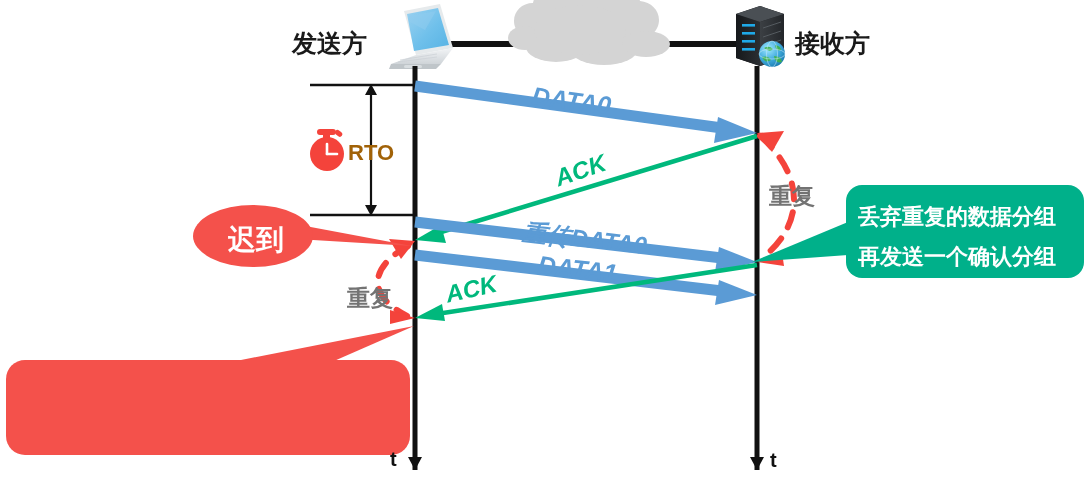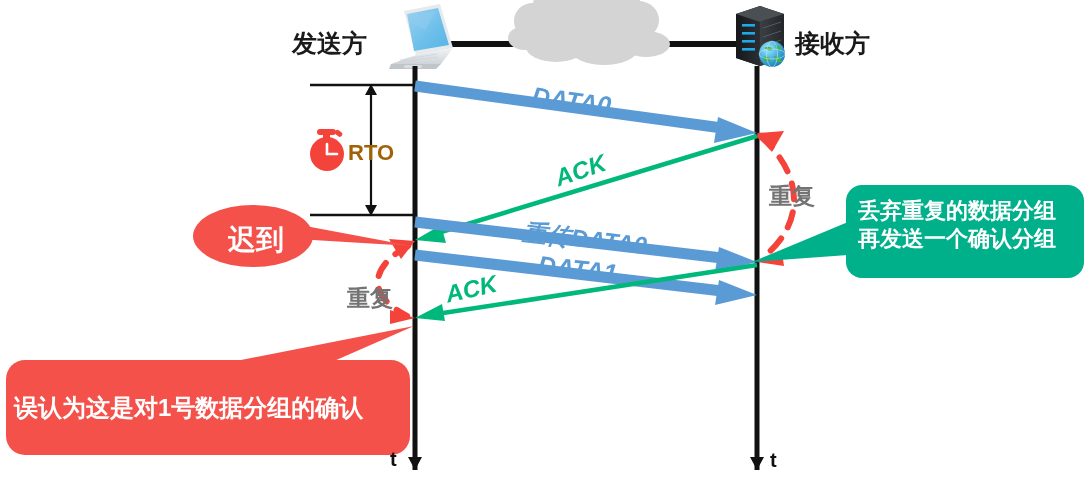--- a/index.html
+++ b/index.html
@@ -72,21 +72,21 @@
 
   .callout-text {
     position:absolute;
     color:#ffffff;
     font-weight:bold;
     white-space:nowrap;
     font-family:"Liberation Sans", sans-serif;
   }
   #txt-late { left:228px; top:221px; font-size:28px; }
   #txt-green {
-    left:858px; top:197px; font-size:22px; line-height:28px;
+    left:858px; top:197px; font-size:22px; line-height:40px;
     white-space:pre-line; text-align:left;
   }
   #txt-red-big { left:14px; top:392px; font-size:24px; }
 </style>
 </head>
 <body>
 
 <div id="stage">
 
   <svg class="layer" viewBox="0 0 1091 488">
@@ -272,15 +272,14 @@
 
   <div class="dup-label" id="dup-right">重复</div>
   <div class="dup-label" id="dup-left">重复</div>
 
   <div class="t-label" id="t-left">t</div>
   <div class="t-label" id="t-right">t</div>
 
   <div class="callout-text" id="txt-late">迟到</div>
   <div class="callout-text" id="txt-green">丢弃重复的数据分组
 再发送一个确认分组</div>
-  <div class="callout-text" id="txt-red-big">误认为这是对1号数据分组的确认</div>
 
 </div>
 
 </body></html>

